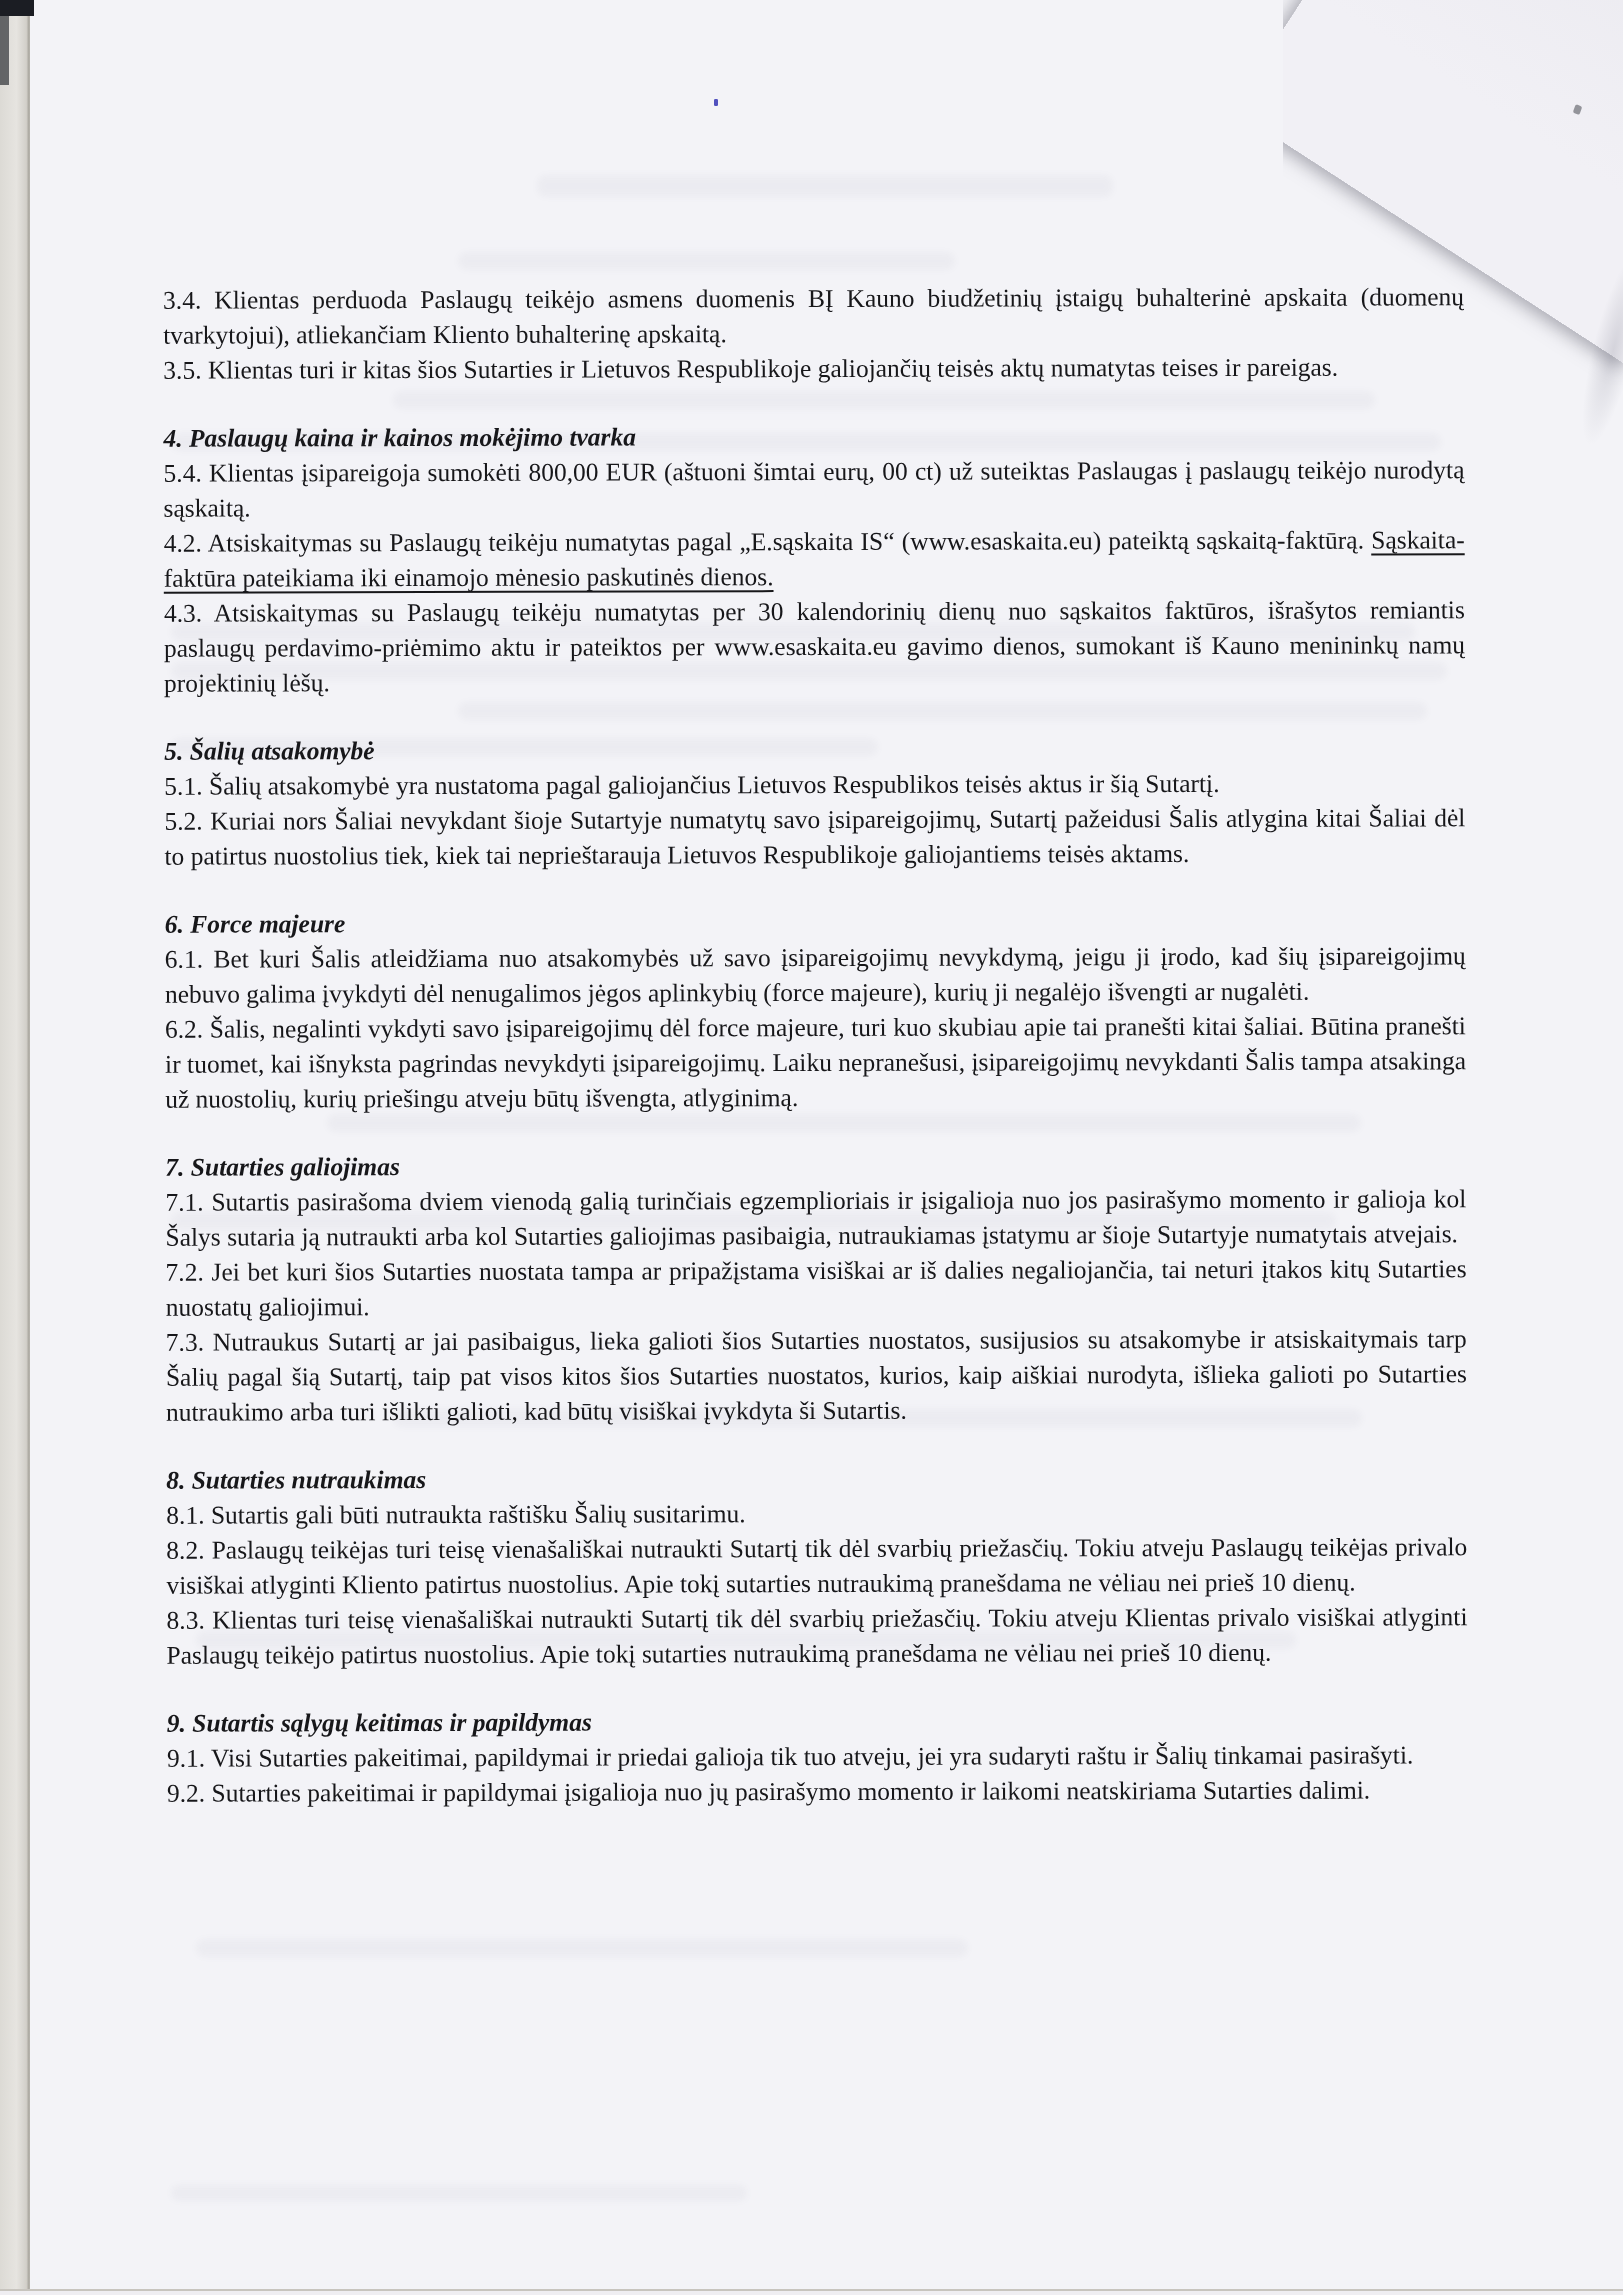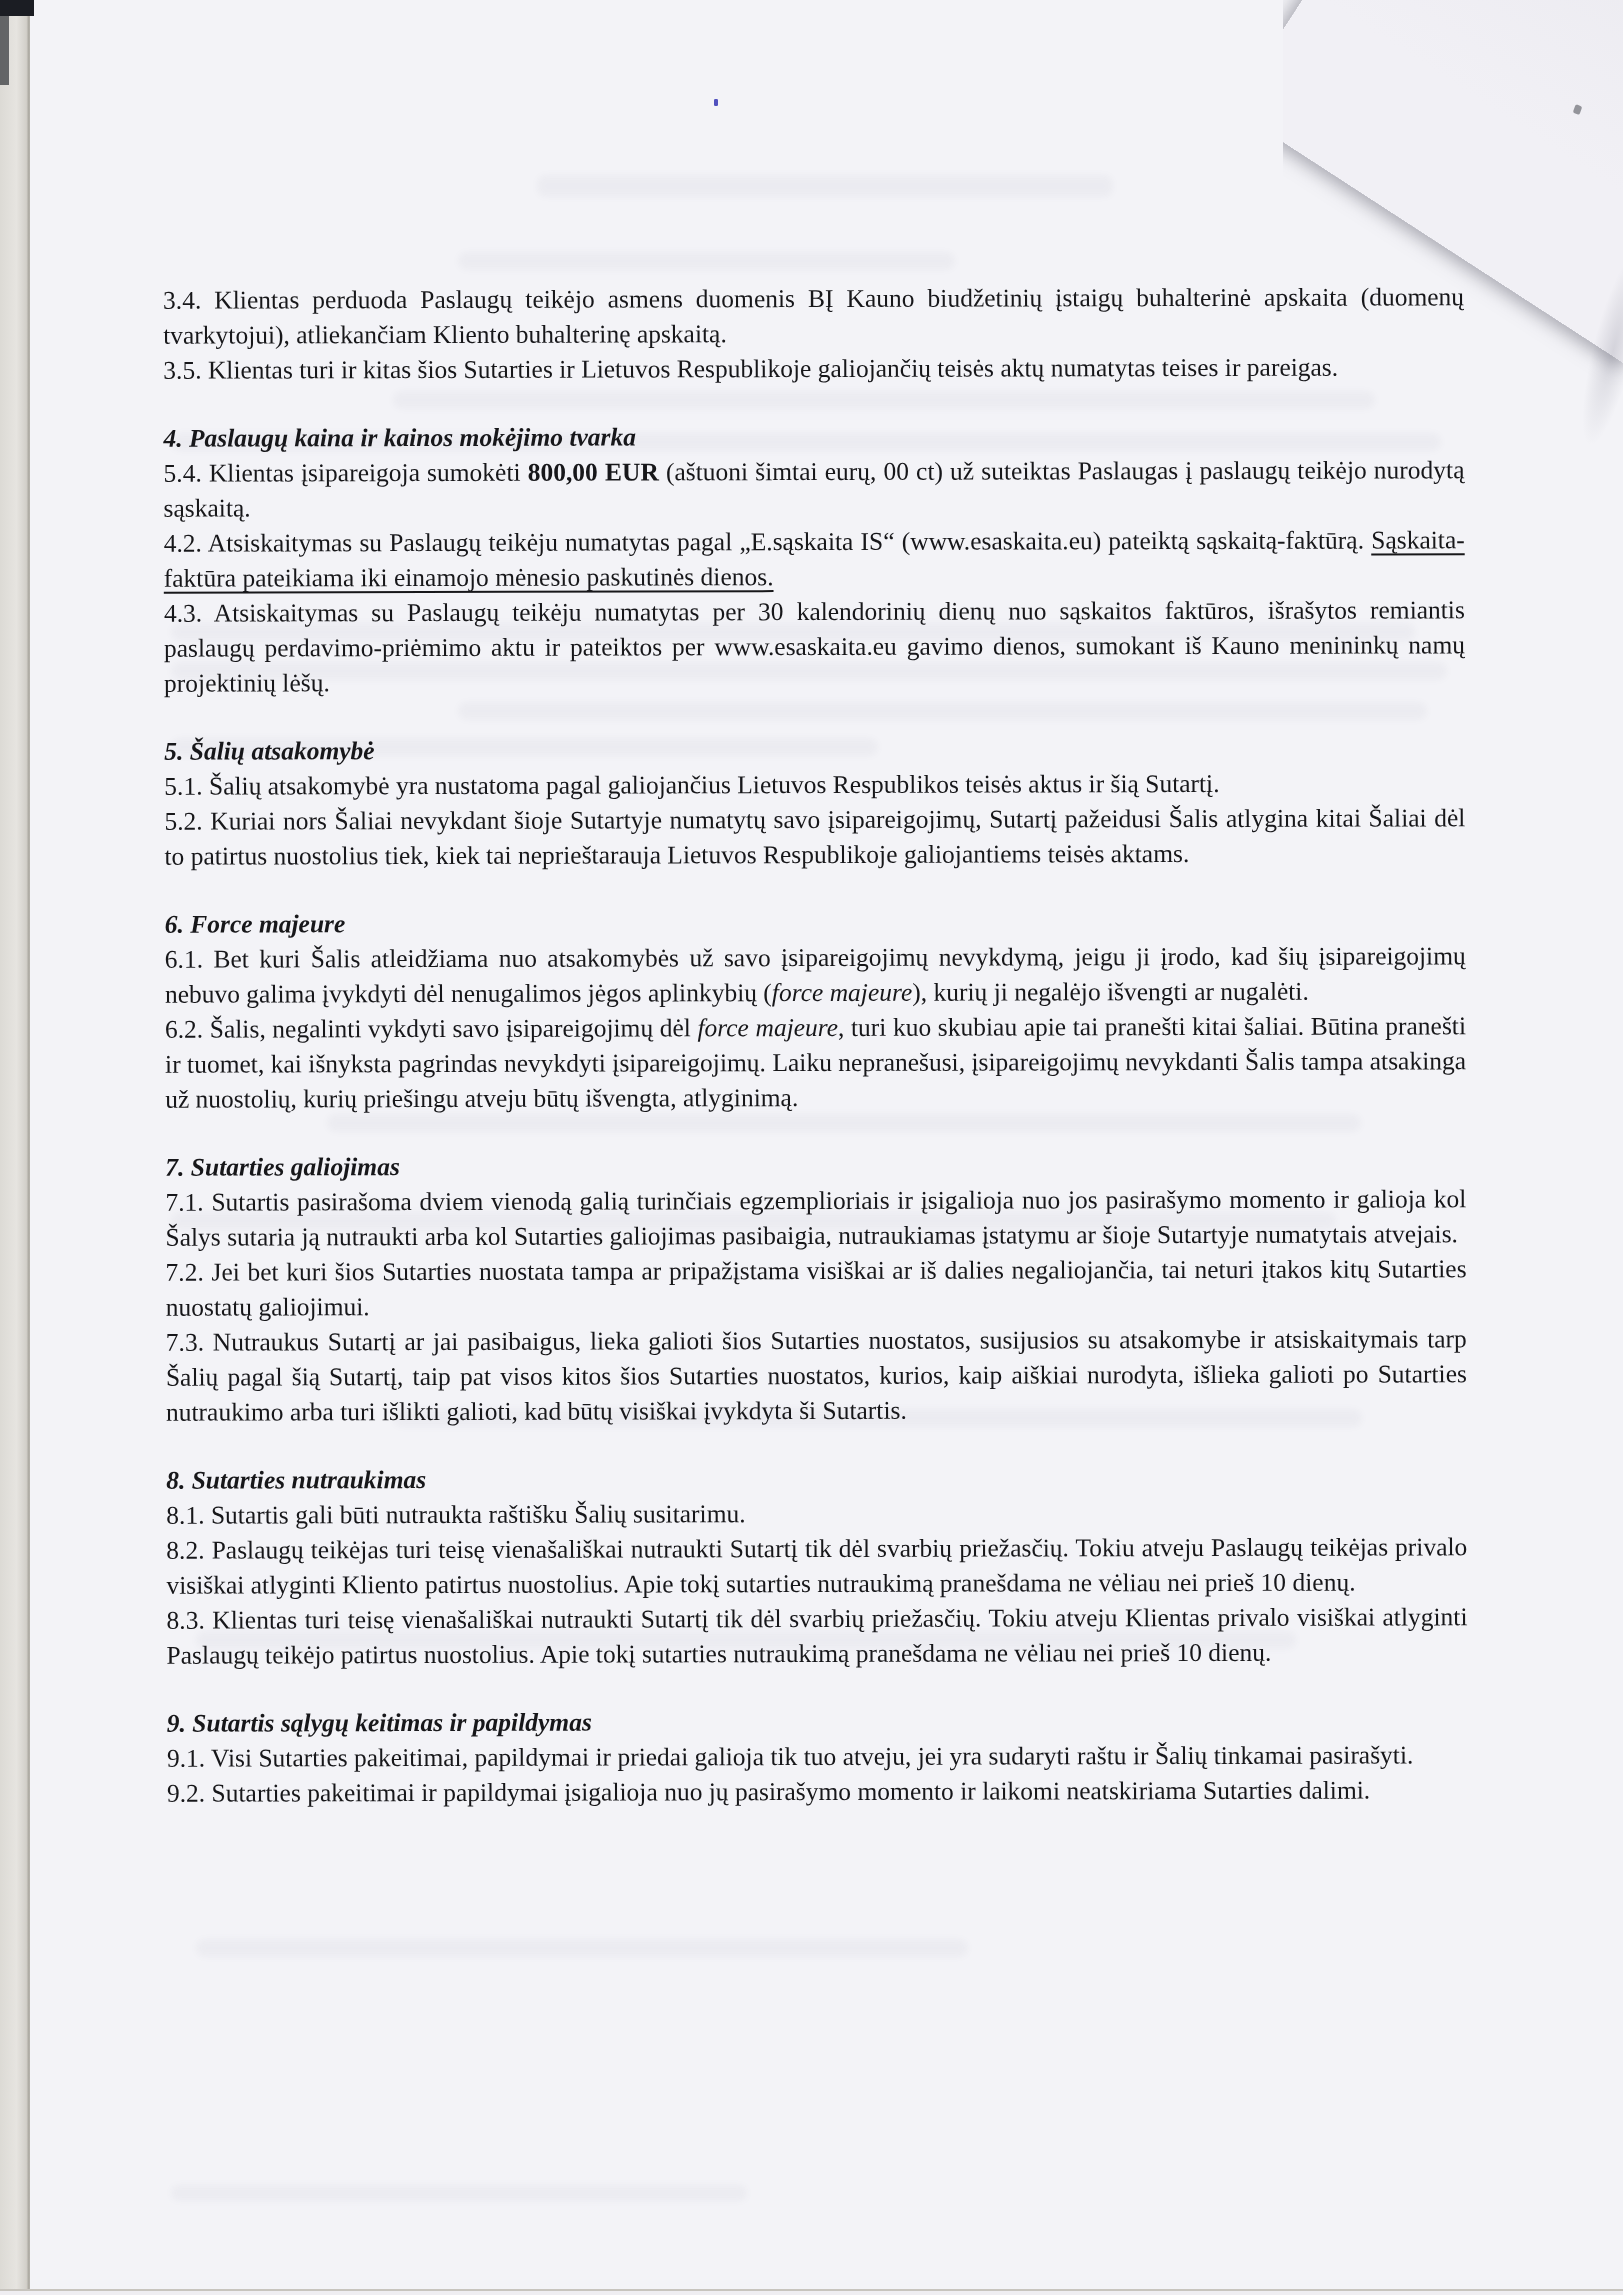--- a/index.html
+++ b/index.html
@@ -59,22 +59,22 @@
     font-size:25.5px;line-height:35px;
     text-align:justify;
   }
   .content p{margin:0;}
   .content h3{
     margin:33px 0 0 0;
     font-size:25.5px;line-height:35px;
     font-weight:bold;font-style:italic;
     text-align:left;
   }
-  .amount{font-weight:bold;}
-  .fm{font-style:italic;}
+  .amount{font-weight:normal;}
+  .fm{}
   .undl{text-decoration:underline;text-decoration-thickness:2px;text-underline-offset:4.6px;}
 </style>
 </head>
 <body>
 
 <div class="paper">
 
   <div class="scan-edge"></div>
   <div class="edge-bar"></div>
   <div class="corner-mark"></div>

